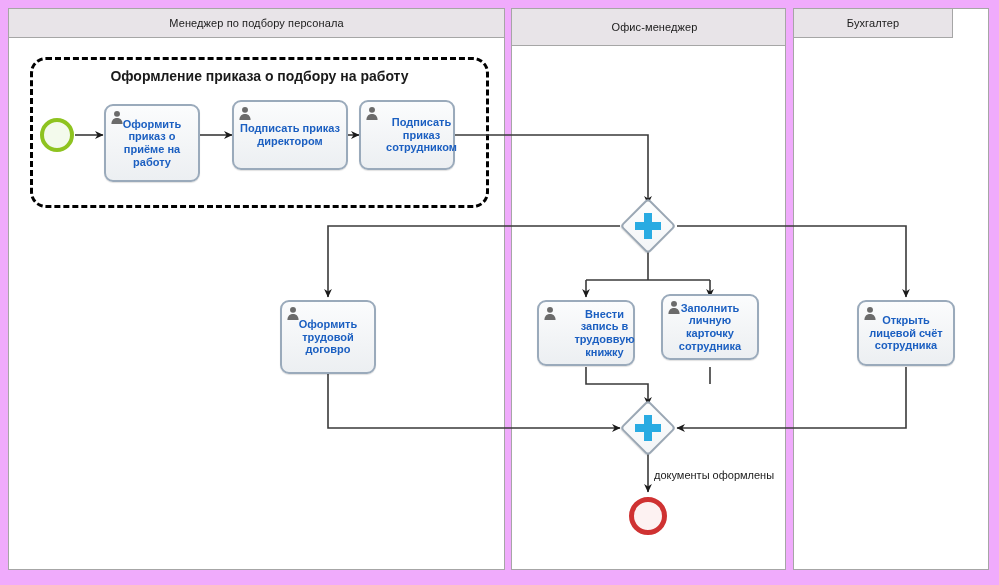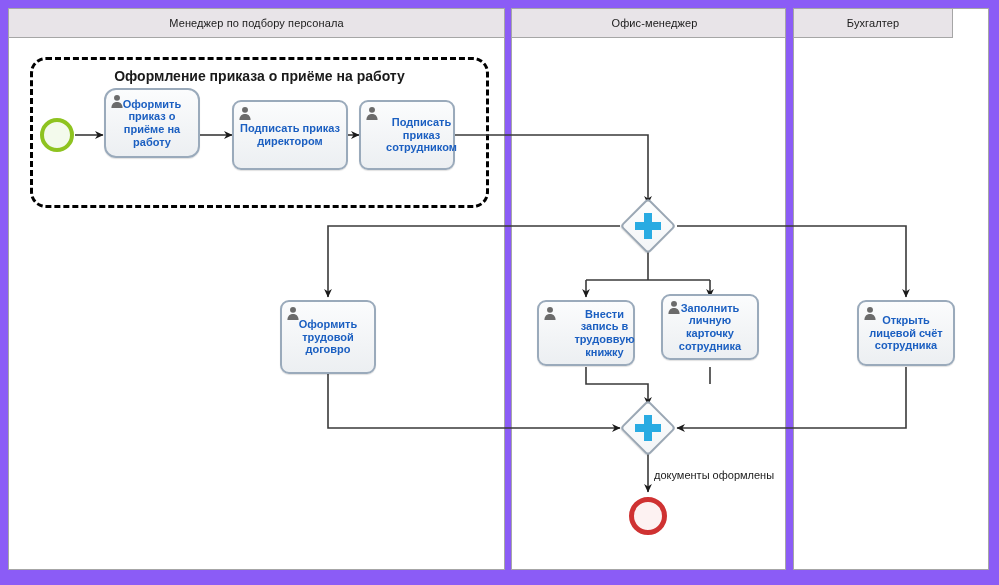--- a/index.html
+++ b/index.html
@@ -1,17 +1,17 @@
 <!DOCTYPE html>
 <html><head>
 <meta charset="utf-8">
 <style>
   html,body{margin:0;padding:0;background:#ffffff;}
   body{font-family:"Liberation Sans","DejaVu Sans",sans-serif;}
-  #canvas{position:relative;width:999px;height:585px;background:#8b5cf6;overflow:hidden;}
+  #canvas{position:relative;width:999px;height:585px;background:#f0abfc;overflow:hidden;}
 
   
   .lane{position:absolute;box-sizing:border-box;border:1px solid #a6a6a6;background:#ffffff;}
   .lane-header{position:absolute;box-sizing:border-box;border:1px solid #a6a6a6;
                background:#e8e4e8;display:flex;align-items:center;justify-content:center;
                font-size:11px;color:#1a1a1a;letter-spacing:.1px;}
 
   
   .subproc{position:absolute;box-sizing:border-box;border-radius:16px;
            background:transparent;
@@ -51,31 +51,31 @@
 <body>
 
 <div id="canvas">
 
   <div class="lane" style="left:8px;top:8px;width:497px;height:562px;"></div>
   <div class="lane-header" style="left:8px;top:8px;width:497px;height:30px;">
     <span>Менеджер по подбору персонала</span>
   </div>
 
   <div class="lane" style="left:511px;top:8px;width:275px;height:562px;"></div>
-  <div class="lane-header" style="left:511px;top:8px;width:275px;height:30px;padding-left:12px;">
+  <div class="lane-header" style="left:511px;top:8px;width:275px;height:38px;padding-left:12px;">
     <span>Офис-менеджер</span>
   </div>
 
   <div class="lane" style="left:793px;top:8px;width:196px;height:562px;"></div>
   <div class="lane-header" style="left:793px;top:8px;width:160px;height:30px;">
     <span>Бухгалтер</span>
   </div>
 
   <div class="subproc" style="left:30px;top:57px;width:459px;height:151px;"></div>
-  <div class="subproc-title" style="left:30px;top:68px;width:459px;">Оформление приказа о приёме на работу</div>
+  <div class="subproc-title" style="left:30px;top:68px;width:459px;">Оформление приказа о подбору на работу</div>
 
   <svg class="flow" viewBox="0 0 999 585" xmlns="http://www.w3.org/2000/svg">
     <defs>
       <marker id="ah" markerWidth="9" markerHeight="9" refX="8" refY="4.5" orient="auto" markerUnits="userSpaceOnUse">
         <path d="M0,0.6 L8.5,4.5 L0,8.4 L2.6,4.5 Z" fill="#1a1a1a"></path>
       </marker>
     </defs>
     <g fill="none" stroke="#3a3a3a" stroke-width="1.6">
 
       <path d="M75,135 L103,135" marker-end="url(#ah)"></path>
@@ -117,21 +117,21 @@
     <div class="plus-h"></div>
     <div class="plus-v"></div>
   </div>
 
   <div class="gw" style="left:620px;top:400px;width:56px;height:56px;">
     <div class="diamond"></div>
     <div class="plus-h"></div>
     <div class="plus-v"></div>
   </div>
 
-  <div class="task" style="left:104px;top:88px;width:96px;height:70px;border-radius:12px;">
+  <div class="task" style="left:104px;top:104px;width:96px;height:78px;">
     <svg class="user-icon" viewBox="0 0 16 16">
       <circle cx="8" cy="4.4" r="3.4" fill="#6b6b6b"></circle>
       <path d="M1.6,16 C1.6,10.8 5,9 8,9 C11,9 14.4,10.8 14.4,16 Z" fill="#6b6b6b"></path>
     </svg>
     <span class="task-label">Оформить приказ о приёме на работу</span>
   </div>
 
   <div class="task" style="left:232px;top:100px;width:116px;height:70px;">
     <svg class="user-icon" viewBox="0 0 16 16">
       <circle cx="8" cy="4.4" r="3.4" fill="#6b6b6b"></circle>

